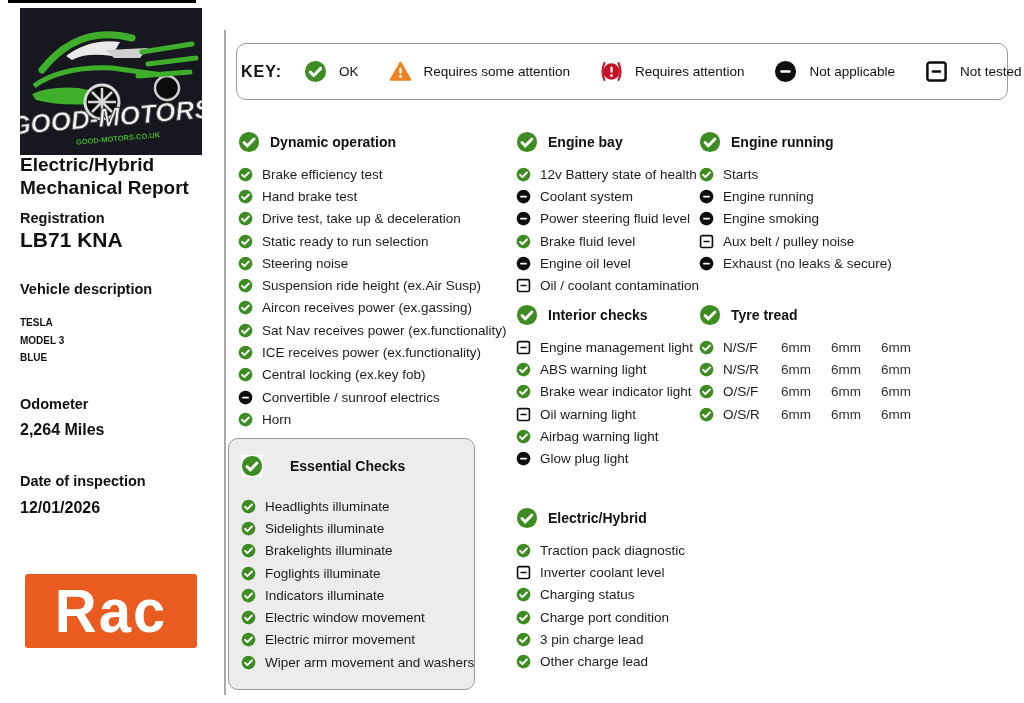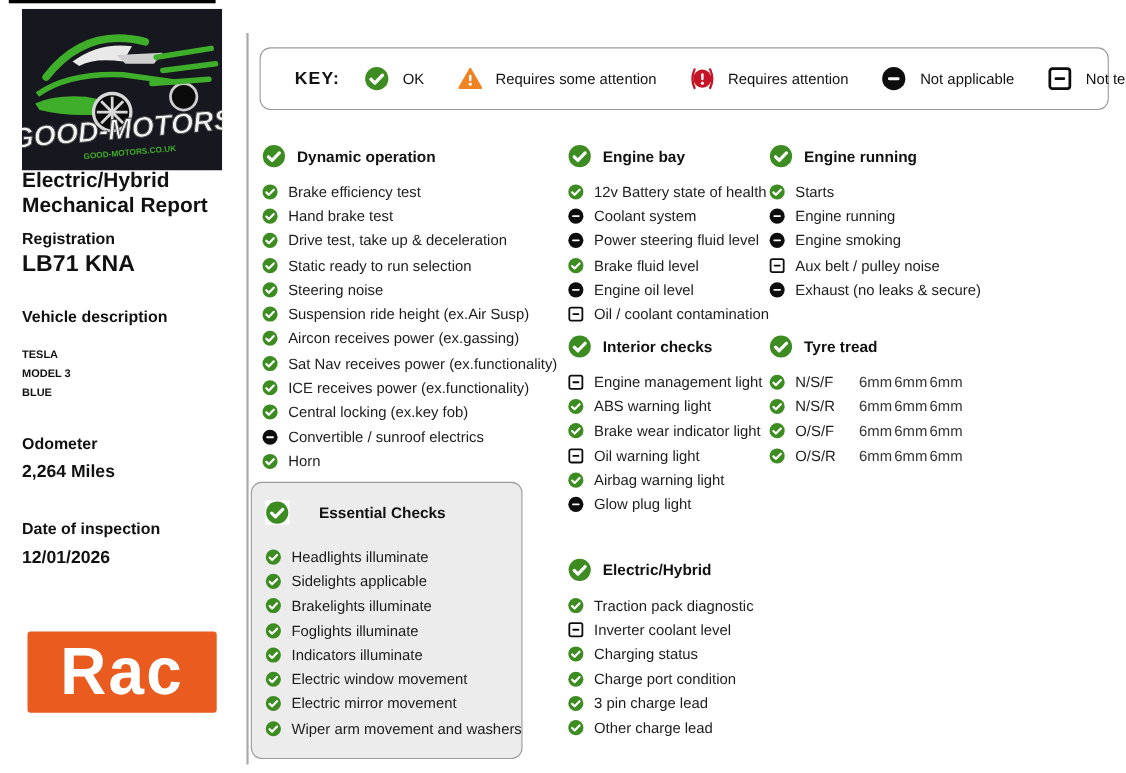--- a/index.html
+++ b/index.html
@@ -21,21 +21,21 @@
   #inspection-label{top:473px;}
   #inspection-value{top:499px;}
   #rac-logo{position:absolute;left:25px;top:574px;width:172px;height:74px;background:#E95B1E;
             display:flex;align-items:center;justify-content:center;border-radius:3px;}
   #rac-logo span{color:#fff;font-size:58px;font-weight:bold;letter-spacing:2px;line-height:1;
                  transform:scaleY(1.05);}
   #divider{position:absolute;left:224px;top:30px;bottom:8px;width:1.5px;background:#a9a9a9;}
   
   #key-box{position:absolute;left:236px;top:43px;width:772px;height:57px;box-sizing:border-box;
            border:1.5px solid #999;border-radius:10px;background:#fff;
-           display:flex;align-items:center;padding:0 31px;}
+           display:flex;align-items:center;padding:0 4px;}
   #key-label{font-size:16px;font-weight:bold;letter-spacing:1px;margin-right:22px;}
   #key-items{display:flex;align-items:center;gap:30px;flex:1;}
   .key-item{display:flex;align-items:center;gap:12px;}
   .key-item .klabel{font-size:13.5px;color:#111;white-space:nowrap;}
   
   .section{position:absolute;white-space:nowrap;}
   .sec-header{display:flex;align-items:center;gap:10px;height:27px;margin-bottom:8px;}
   .sec-title{font-size:14px;font-weight:bold;color:#111;}
   .item{display:flex;align-items:center;gap:9px;height:22.3px;}
   .item .ilabel{font-size:13.5px;color:#1c1c1c;}
@@ -44,21 +44,21 @@
   .section-engine-bay{left:516px;top:128px;}
   .section-engine-running{left:699px;top:128px;}
   .section-interior-checks{left:516px;top:301px;}
   .section-tyre-tread{left:699px;top:301px;}
   .section-electric-hybrid{left:516px;top:504px;}
   .section-essential-checks{left:228px;top:438px;width:247px;height:252px;box-sizing:border-box;
       background:#ececec;border:1.5px solid #9a9a9a;border-radius:10px;padding:13px 12px;}
   .section-essential-checks .sec-header{margin-bottom:16px;gap:27px;}
   .section-essential-checks .hdr-icon{background:#fff;}
   .tread-label{width:49px;font-size:13.5px;color:#1c1c1c;}
-  .tread-vals{display:flex;gap:2px;}
+  .tread-vals{display:flex;gap:20px;}
   .tread-val{font-size:13.5px;color:#333;}
 </style>
 </head>
 <body>
 
 <div id="page">
   <div id="top-bar"></div>
 
   <div id="brand-logo">
     <svg width="182" height="147" viewBox="0 0 182 147">
@@ -307,21 +307,21 @@
           </span>
           <span class="ilabel">Headlights illuminate</span>
         </div>
         <div class="item">
           <span class="icon">
             <svg width="15" height="15" viewBox="0 0 24 24">
               <circle cx="12" cy="12" r="11" fill="#3D8C21"></circle>
               <path d="M6.6 12.6l3.6 3.6 7.2-7.4" stroke="#fff" stroke-width="3.2" fill="none" stroke-linecap="round" stroke-linejoin="round"></path>
             </svg>
           </span>
-          <span class="ilabel">Sidelights applicable</span>
+          <span class="ilabel">Sidelights illuminate</span>
         </div>
         <div class="item">
           <span class="icon">
             <svg width="15" height="15" viewBox="0 0 24 24">
               <circle cx="12" cy="12" r="11" fill="#3D8C21"></circle>
               <path d="M6.6 12.6l3.6 3.6 7.2-7.4" stroke="#fff" stroke-width="3.2" fill="none" stroke-linecap="round" stroke-linejoin="round"></path>
             </svg>
           </span>
           <span class="ilabel">Brakelights illuminate</span>
         </div>

